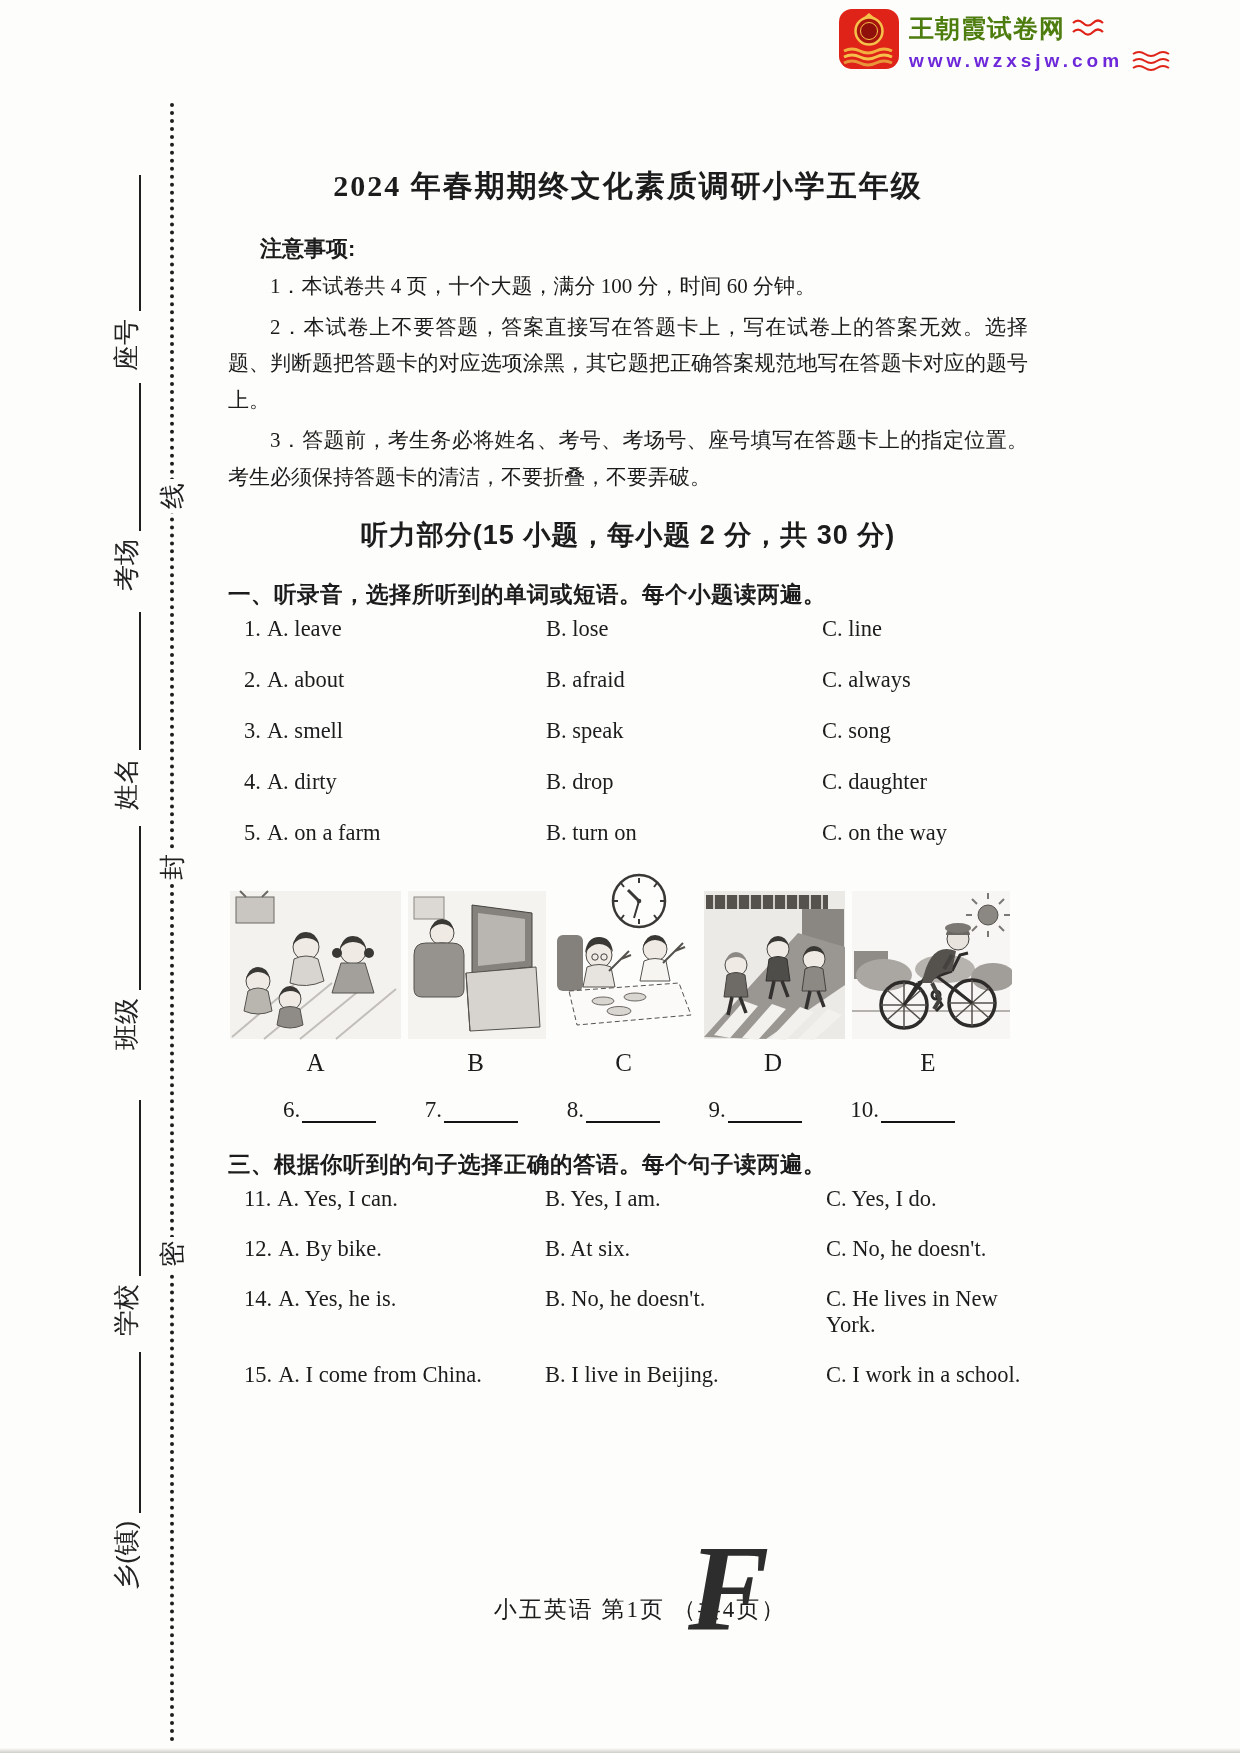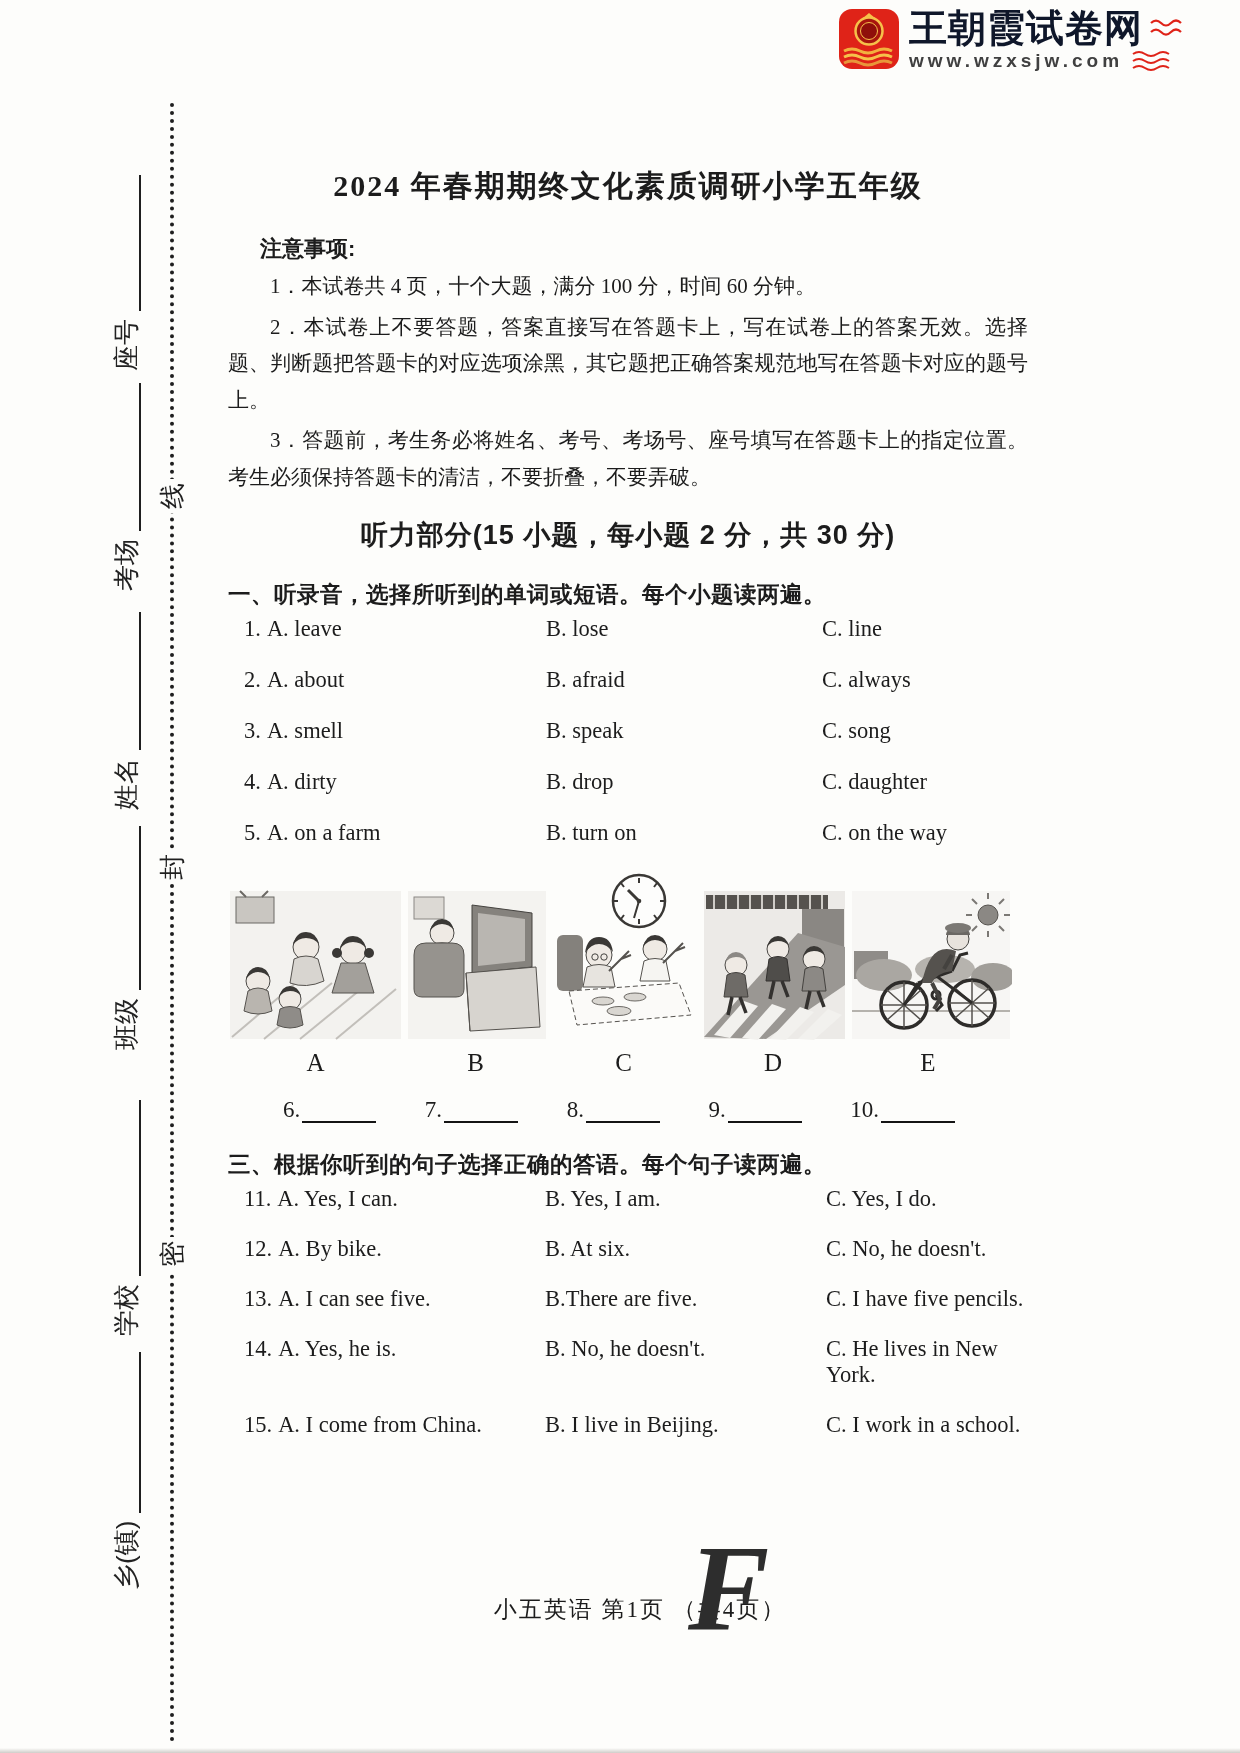--- a/index.html
+++ b/index.html
@@ -5,24 +5,24 @@
   html,body{margin:0;padding:0;background:#ffffff;}
   .page{position:relative;width:1240px;height:1753px;background:#fdfdfb;overflow:hidden;
         font-family:"Liberation Serif","DejaVu Serif",serif;color:#1c1c1c;}
 
   
   .logo{position:absolute;left:838px;top:8px;display:flex;align-items:flex-start;gap:9px;}
   .logo-icon{width:62px;height:62px;display:block;}
   .logo-text{display:flex;flex-direction:column;}
   .brand-row{display:flex;align-items:center;gap:6px;}
   .brand{font-family:"Liberation Sans","DejaVu Sans",sans-serif;font-weight:bold;
-         font-size:38px;line-height:40px;color:#0f172a;letter-spacing:1px;}
+         font-size:25px;line-height:40px;color:#4d7c0f;letter-spacing:1px;}
   .url-row{display:flex;align-items:center;gap:8px;margin-top:2px;}
   .url{font-family:"Liberation Sans","DejaVu Sans",sans-serif;font-weight:bold;
-       font-size:19px;color:#404040;letter-spacing:4px;}
+       font-size:19px;color:#6d28d9;letter-spacing:4px;}
   .squiggle{display:block;}
 
   
   .seal-line{position:absolute;left:170px;top:103px;height:1640px;border-left:4px dotted #1f1f1f;}
   .seal-char{position:absolute;width:34px;height:34px;line-height:34px;text-align:center;
              font-family:"Liberation Sans","DejaVu Sans",sans-serif;font-size:26px;color:#1f1f1f;
              background:#fdfdfb;transform:rotate(-90deg);z-index:3;}
   .side-field{position:absolute;height:32px;display:flex;align-items:flex-end;gap:8px;
               transform:rotate(-90deg);transform-origin:center center;}
   .side-label{font-family:"Liberation Sans","DejaVu Sans",sans-serif;font-size:26px;color:#222;
@@ -342,25 +342,20 @@
         <span><span class="q-num">11.</span><span>A. Yes, I can.</span></span>
         <span>B. Yes, I am.</span>
         <span>C. Yes, I do.</span>
       </div>
       <div class="q-row p3">
         <span><span class="q-num">12.</span><span>A. By bike.</span></span>
         <span>B. At six.</span>
         <span>C. No, he doesn't.</span>
       </div>
       <div class="q-row p3">
-        <span><span class="q-num">13.</span><span>A. I can see five.</span></span>
-        <span>B.There are five.</span>
-        <span>C. I have five pencils.</span>
-      </div>
-      <div class="q-row p3">
         <span><span class="q-num">14.</span><span>A. Yes, he is.</span></span>
         <span>B. No, he doesn't.</span>
         <span>C. He lives in New York.</span>
       </div>
       <div class="q-row p3">
         <span><span class="q-num">15.</span><span>A. I come from China.</span></span>
         <span>B. I live in Beijing.</span>
         <span>C. I work in a school.</span>
       </div>
     </div>

